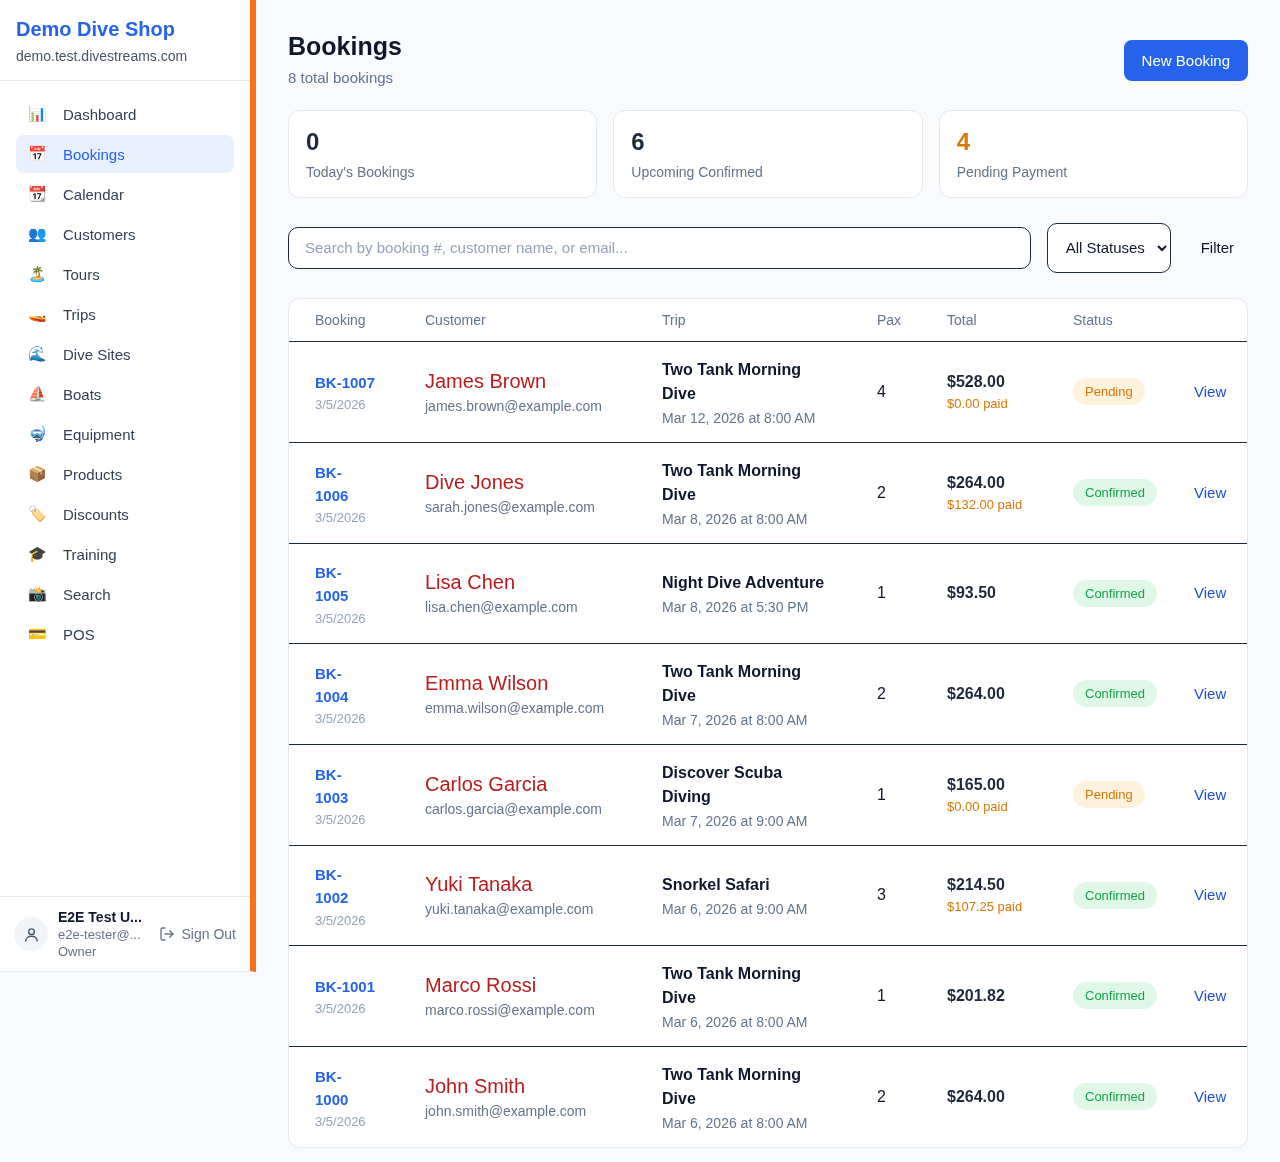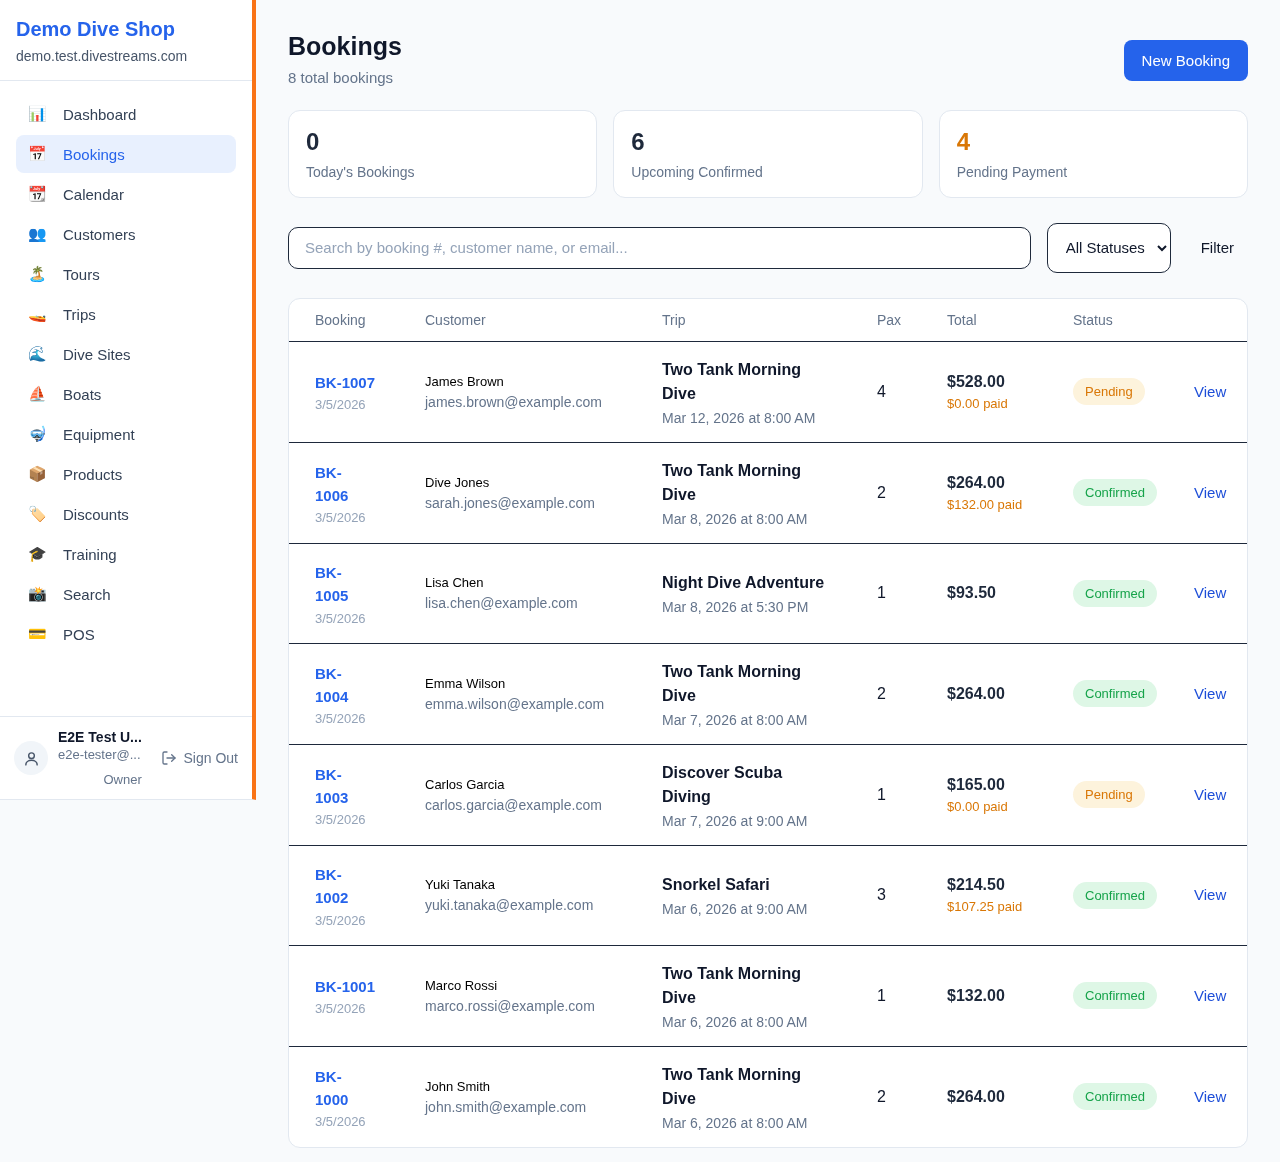--- a/index.html
+++ b/index.html
@@ -8,23 +8,23 @@
     background:#f8fafc;
     font-family:"Liberation Sans", sans-serif;
     color:#0f172a;
     overflow:hidden;
     position:relative;
   }
 
   
   .sidebar {
     position:absolute; left:0; top:0;
-    width:256px; height:800px;
+    width:256px; height:972px;
     background:#ffffff;
-    border-right:4px solid #f97316;
+    border-right:6px solid #f97316;
     border-bottom:1px solid #e2e8f0;
     display:flex; flex-direction:column;
   }
   .sidebar-header { padding:18px 16px 16px; border-bottom:1px solid #e2e8f0; }
   .brand { color:#2563eb; font-size:20px; font-weight:700; }
   .domain { color:#475569; font-size:14px; margin-top:7px; }
   .nav { flex:1; padding:14px 16px; overflow:hidden; }
   .nav-item {
     display:flex; align-items:center; gap:15px;
     padding:10px 12px; margin-bottom:2px;
@@ -38,21 +38,21 @@
     display:flex; align-items:center; gap:10px;
   }
   .avatar {
     width:34px; height:34px; border-radius:50%;
     background:#f1f5f9; flex:none;
     display:flex; align-items:center; justify-content:center;
   }
   .user-block { min-width:0; }
   .user-name { font-size:14px; font-weight:700; color:#0f172a; white-space:nowrap; }
   .user-email { font-size:13px; color:#64748b; margin-top:2px; white-space:nowrap; }
-  .user-role { font-size:13px; color:#64748b; margin-top:10px;text-align:right; }
+  .user-role { font-size:13px; color:#64748b; margin-top:2px; }
   .signout {
     margin-left:auto; display:flex; align-items:center; gap:7px;
     color:#64748b; font-size:14px; background:none; border:none;
     cursor:pointer; font-family:inherit; flex:none;
   }
 
   
   .main { margin-left:256px; padding:32px 32px 0; }
   .page-head { display:flex; justify-content:space-between; align-items:flex-start; }
   .page-title { font-size:25px; font-weight:700; color:#0f172a; }
@@ -101,21 +101,21 @@
     text-align:left; font-size:14px; font-weight:500; color:#64748b;
     padding:13px 16px; border-bottom:1px solid #1e293b;
   }
   thead th:first-child { padding-left:26px; }
   td { padding:16px; vertical-align:middle; height:100px; }
   td:first-child { padding-left:26px; }
   tbody tr + tr td { border-top:1px solid #1e293b; }
 
   .bk-id { color:#2563eb; font-weight:700; font-size:15px; line-height:1.55; text-decoration:none; display:inline-block; }
   .bk-date { color:#94a3b8; font-size:13px; margin-top:3px; }
-  .cust-name { font-size:13px; color:#000000; }
+  .cust-name { font-size:20px; color:#b91c1c; }
   .cust-email { font-size:14px; color:#64748b; margin-top:5px; }
   .trip-name { font-size:16px; font-weight:600; color:#0f172a; max-width:164px; display:inline-block; line-height:1.5; }
   .trip-date { font-size:14px; color:#64748b; margin-top:4px; }
   .pax-val { font-size:16px; color:#0f172a; }
   .total-val { font-size:16px; font-weight:700; color:#1e293b; }
   .paid-val { font-size:13px; color:#d97706; margin-top:5px; }
   .badge {
     display:inline-block; padding:6px 12px; border-radius:999px;
     font-size:13px; font-weight:500;
   }
@@ -401,21 +401,21 @@
     <td>
       <div class="cust-name">Marco Rossi</div>
       <div class="cust-email">marco.rossi@example.com</div>
     </td>
     <td>
       <span class="trip-name">Two Tank Morning Dive</span>
       <div class="trip-date">Mar 6, 2026 at 8:00 AM</div>
     </td>
     <td><span class="pax-val">1</span></td>
     <td>
-      <div class="total-val">$132.00</div>
+      <div class="total-val">$201.82</div>
 
     </td>
     <td><span class="badge badge-confirmed">Confirmed</span></td>
     <td><a class="view-link">View</a></td>
   </tr>
           <tr>
     <td>
       <a class="bk-id">BK-<br>1000</a>
       <div class="bk-date">3/5/2026</div>
     </td>

